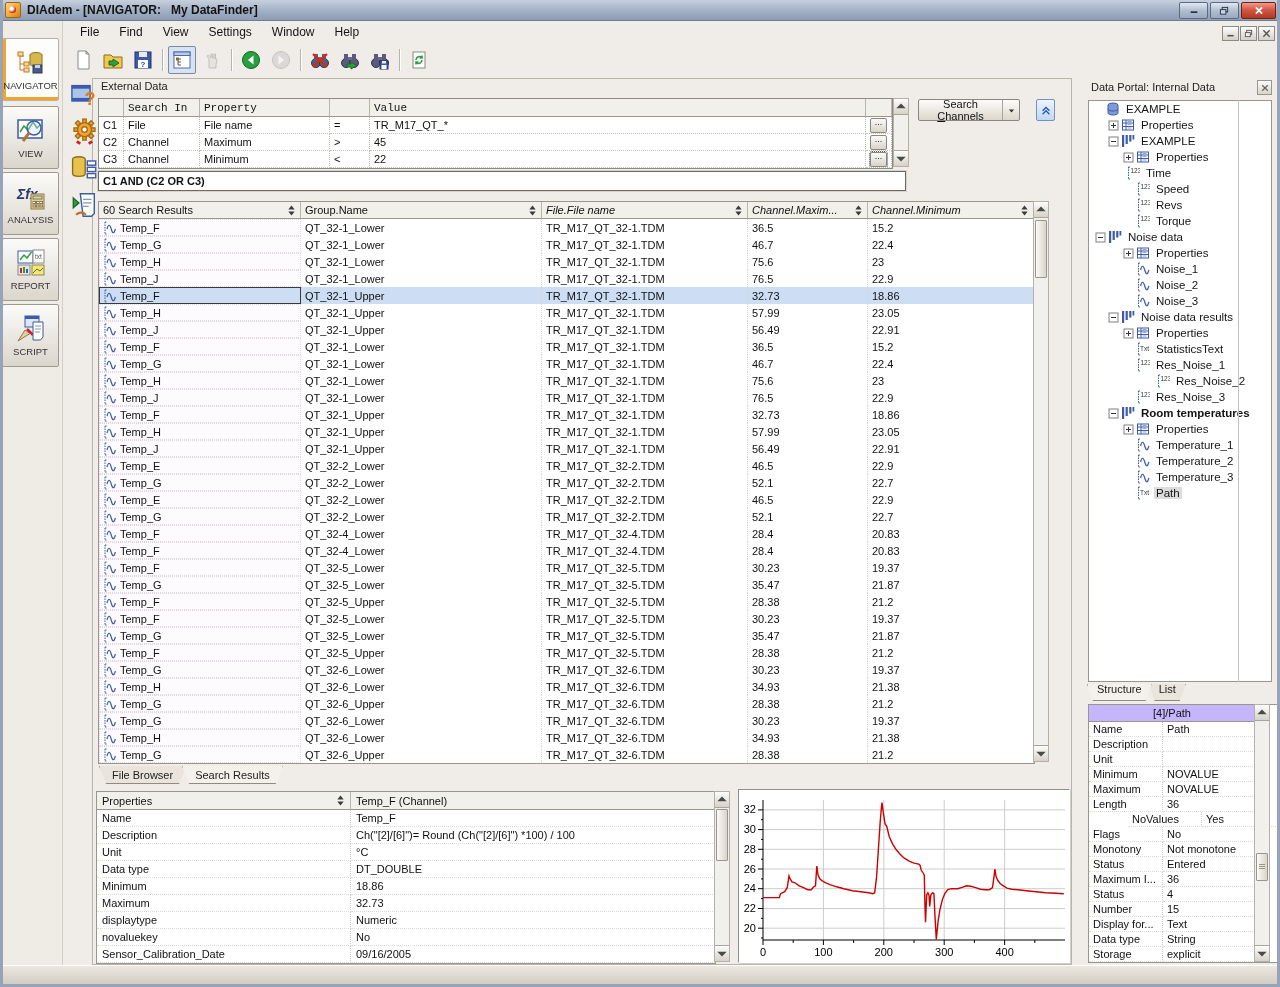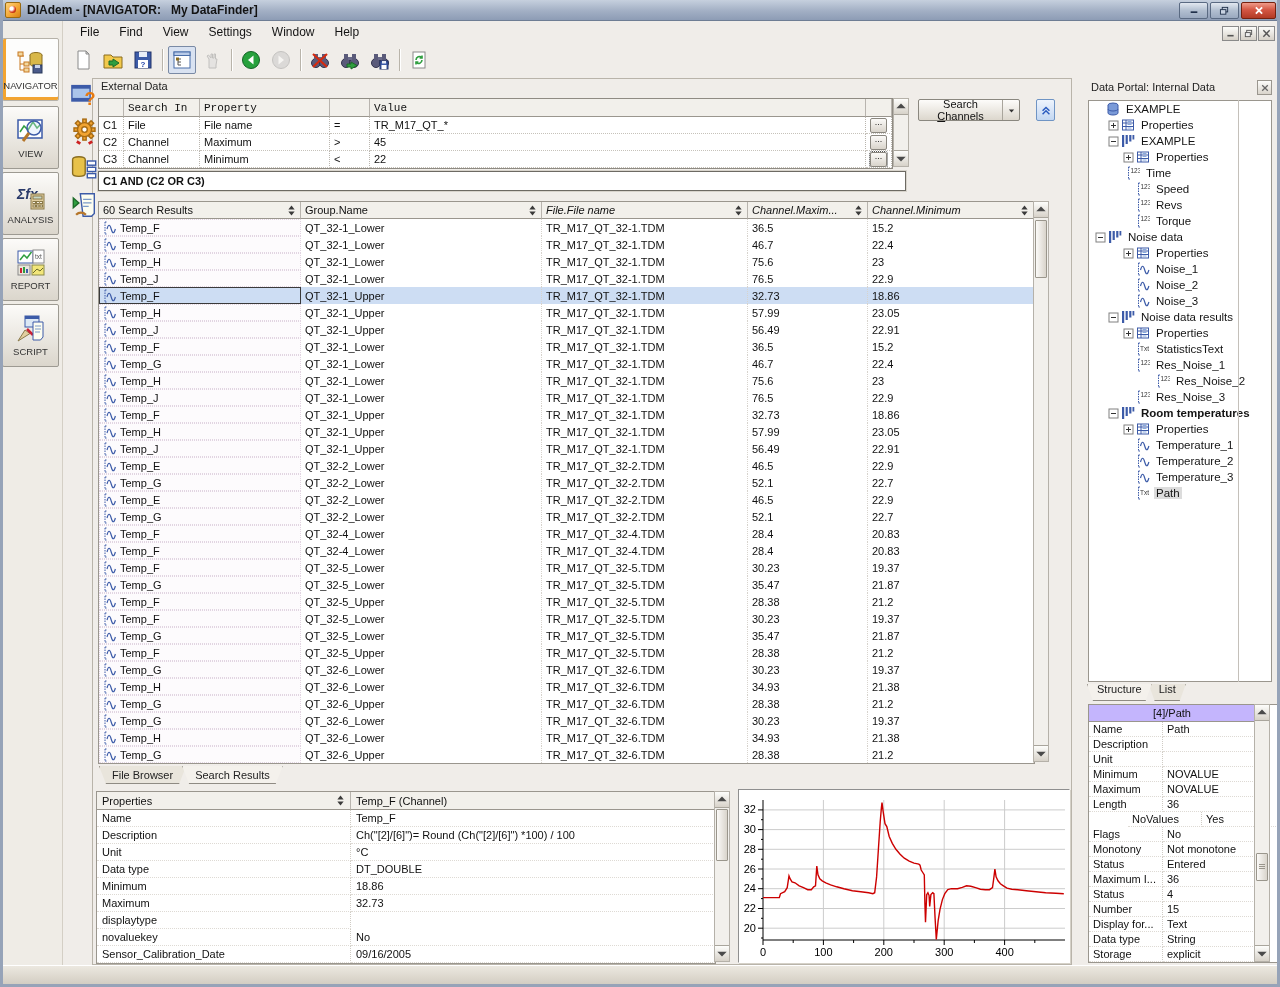--- a/index.html
+++ b/index.html
@@ -1329,20 +1329,21 @@
       <div class="pp-row">
         <div class="pp-cell" style="width: 254px;">Minimum</div>
         <div class="pp-cell" style="width: 364px;">18.86</div>
       </div>
       <div class="pp-row">
         <div class="pp-cell" style="width: 254px;">Maximum</div>
         <div class="pp-cell" style="width: 364px;">32.73</div>
       </div>
       <div class="pp-row">
         <div class="pp-cell" style="width: 254px;">displaytype</div>
+        <div class="pp-cell" style="width: 364px;">Numeric</div>
       </div>
       <div class="pp-row">
         <div class="pp-cell" style="width: 254px;">novaluekey</div>
         <div class="pp-cell" style="width: 364px;">No</div>
       </div>
       <div class="pp-row">
         <div class="pp-cell" style="width: 254px;">Sensor_Calibration_Date</div>
         <div class="pp-cell" style="width: 364px;">09/16/2005</div>
       </div>
     </div>

